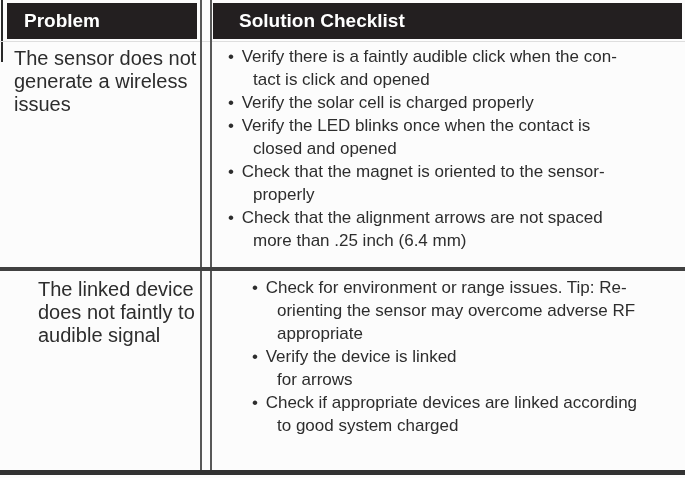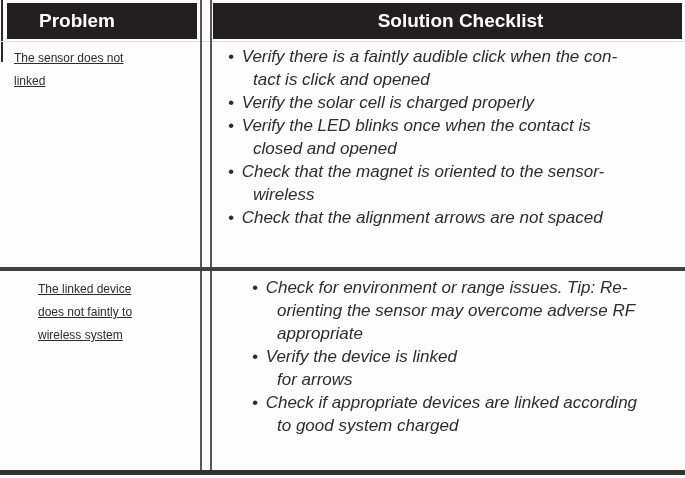--- a/index.html
+++ b/index.html
@@ -19,52 +19,52 @@
     top: 3px;
     height: 36px;
     background: #231f20;
     color: #ffffff;
     font-weight: bold;
     font-size: 19px;
     line-height: 36px;
     box-sizing: border-box;
     white-space: nowrap;
   }
-  .header-left  { left: 7px;   width: 190px; padding-left: 32px; }
-  .header-right { left: 213px; width: 469px; padding-left: 26px; text-align: center; }
+  .header-left  { left: 7px;   width: 190px; padding-left: 17px; }
+  .header-right { left: 213px; width: 469px; padding-left: 26px; }
   .header-underline {
     position: absolute; left: 0; top: 41px; width: 685px; height: 1px;
     background: #dedede;
   }
 
   
   .left-edge   { position: absolute; left: 1px; top: 0; width: 2px; height: 62px; background: #2a2a2a; }
   .vline       { position: absolute; top: 0; width: 2px; height: 470px; background: #585858; }
   .v1          { left: 200px; }
   .v2          { left: 210px; }
   .row-divider { position: absolute; left: 0; top: 267px; width: 685px; height: 4px; background: #414141; }
   .bottom-bar  { position: absolute; left: 0; top: 470px; width: 685px; height: 5px; background: #323232; }
 
   
   .body-row { position: absolute; left: 0; width: 685px; }
   .row1 { top: 40px;  height: 227px; }
   .row2 { top: 271px; height: 235px; margin-left: 24px; }
 
   .problem-cell {
     position: absolute; left: 14px; top: 7px; width: 182px;
-    font-size: 12px; line-height: 23px; text-decoration: underline;
+    font-size: 20px; line-height: 23px;
   }
   .p-line { white-space: nowrap; }
 
   .solution-cell {
     position: absolute; left: 228px; top: 5px; width: 452px;
     font-size: 17px; line-height: 23px;
   }
   .bullet-item { margin: 0; }
-  .b-line { white-space: nowrap; font-style: italic; }
+  .b-line { white-space: nowrap; }
   .b-line.cont { margin-left: 25px; }
   .bullet { margin-right: 3px; }
 </style>
 </head>
 <body>
 
 <div class="page">
 
   <div class="left-edge"></div>
   <div class="header-underline"></div>
@@ -74,49 +74,51 @@
   <div class="header-cell header-right">Solution Checklist</div>
 
   <div class="vline v1"></div>
   <div class="vline v2"></div>
   <div class="row-divider"></div>
   <div class="bottom-bar"></div>
 
   <section class="body-row row1">
     <div class="problem-cell">
         <div class="p-line">The sensor does not</div>
-        <div class="p-line">linked</div>
+        <div class="p-line">generate a wireless</div>
+        <div class="p-line">issues</div>
       </div>
     <div class="solution-cell">
         <div class="bullet-item">
           <div class="b-line first"><span class="bullet">•</span> Verify there is a faintly audible click when the con-</div>
           <div class="b-line cont">tact is click and opened</div>
         </div>
         <div class="bullet-item">
           <div class="b-line first"><span class="bullet">•</span> Verify the solar cell is charged properly</div>
         </div>
         <div class="bullet-item">
           <div class="b-line first"><span class="bullet">•</span> Verify the LED blinks once when the contact is</div>
           <div class="b-line cont">closed and opened</div>
         </div>
         <div class="bullet-item">
           <div class="b-line first"><span class="bullet">•</span> Check that the magnet is oriented to the sensor-</div>
-          <div class="b-line cont">wireless</div>
+          <div class="b-line cont">properly</div>
         </div>
         <div class="bullet-item">
           <div class="b-line first"><span class="bullet">•</span> Check that the alignment arrows are not spaced</div>
+          <div class="b-line cont">more than .25 inch (6.4 mm)</div>
         </div>
       </div>
   </section>
 
   <section class="body-row row2">
     <div class="problem-cell">
         <div class="p-line">The linked device</div>
         <div class="p-line">does not faintly to</div>
-        <div class="p-line">wireless system</div>
+        <div class="p-line">audible signal</div>
       </div>
     <div class="solution-cell">
         <div class="bullet-item">
           <div class="b-line first"><span class="bullet">•</span> Check for environment or range issues. Tip: Re-</div>
           <div class="b-line cont">orienting the sensor may overcome adverse RF</div>
           <div class="b-line cont">appropriate</div>
         </div>
         <div class="bullet-item">
           <div class="b-line first"><span class="bullet">•</span> Verify the device is linked</div>
         </div>

